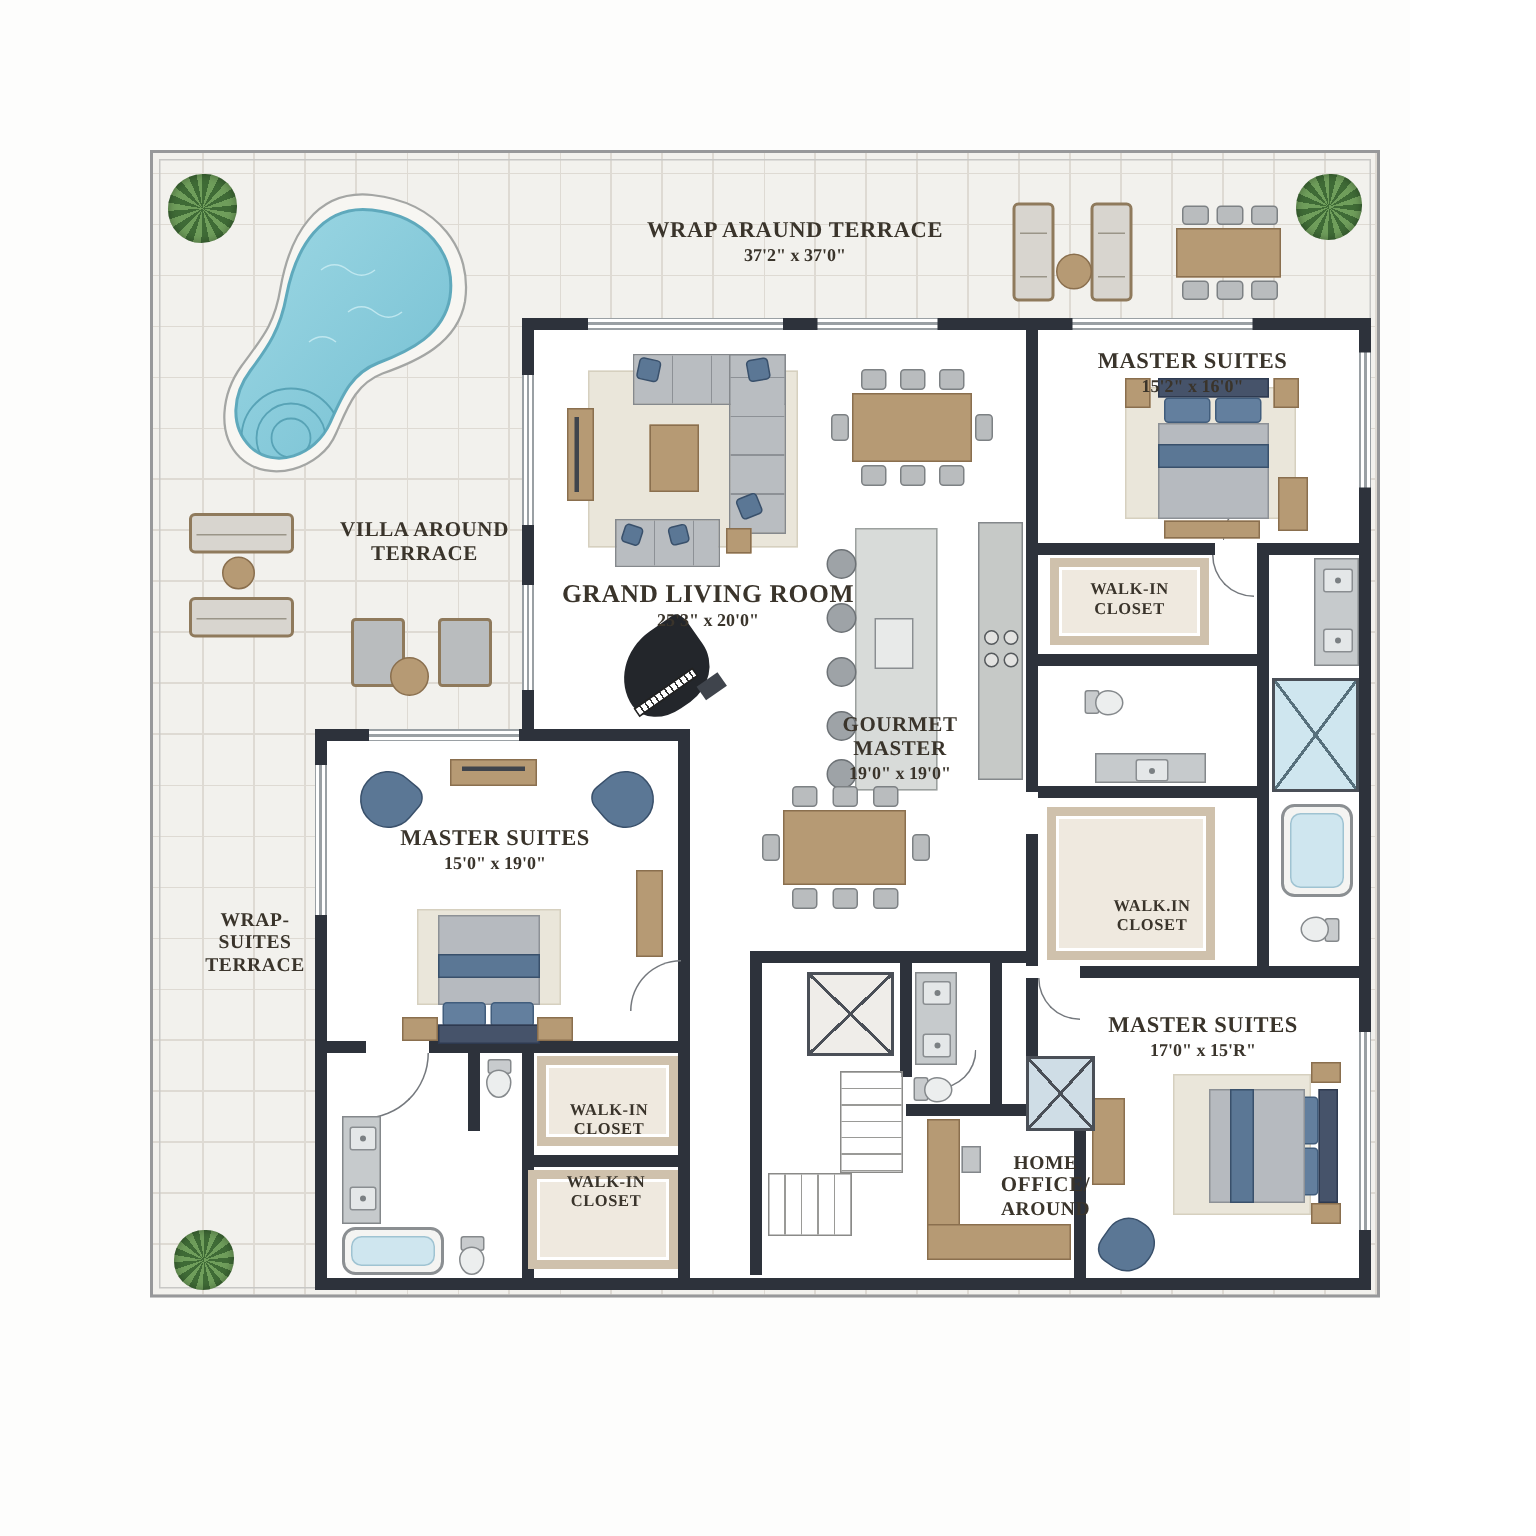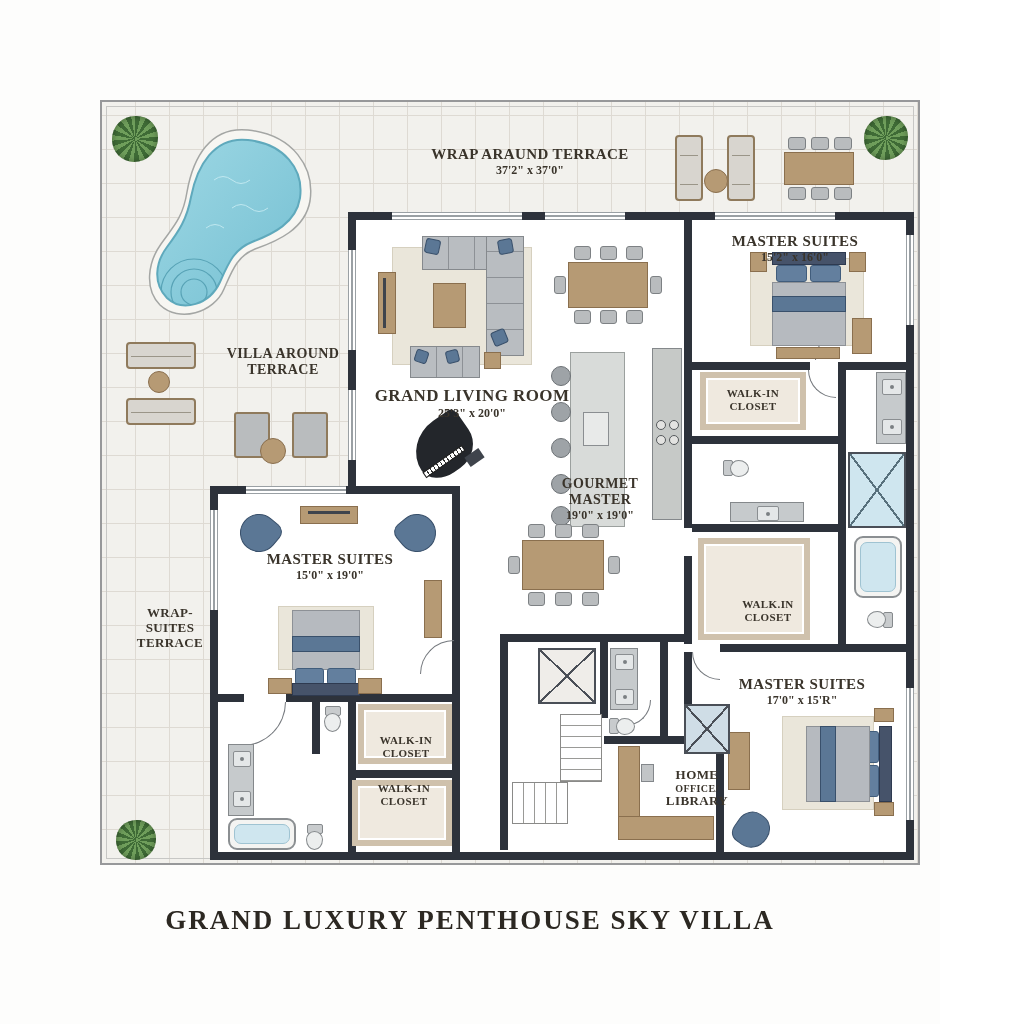--- a/index.html
+++ b/index.html
@@ -371,18 +371,17 @@
   <div class="lbl sm" style="left:406px;top:734px;">
     <div class="l1">WALK-IN</div>
     <div class="l1">CLOSET</div>
   </div>
   <div class="lbl sm" style="left:404px;top:782px;">
     <div class="l1">WALK-IN</div>
     <div class="l1">CLOSET</div>
   </div>
   <div class="lbl" style="left:697px;top:768px;">
     <div class="l1" style="font-size:13px">HOME</div>
-    <div class="l1" style="font-size:10px">OFFICE/</div>
-    <div class="l1" style="font-size:13px">LIBRARY</div>
-  </div>
-
-  <div class="title">GRAND LUXURY PENTHOUSE SKY VILLA</div>
+    <div class="l1" style="font-size:14px">OFFICE/</div>
+    <div class="l1" style="font-size:13px">AROUND</div>
+  </div>
+
 </div>
 
 </body></html>

